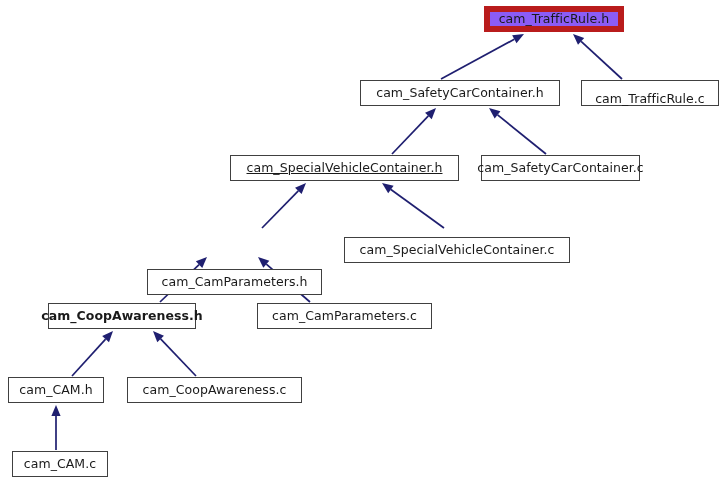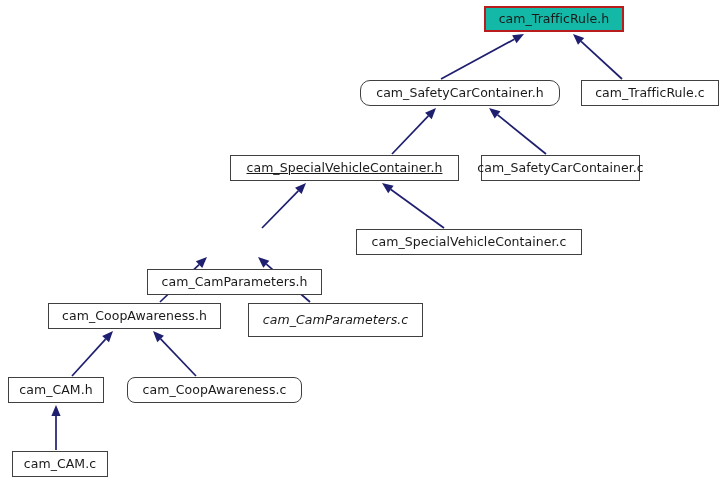--- a/index.html
+++ b/index.html
@@ -36,22 +36,22 @@
     background: #ffffff;
     border: 1px solid #404040;
     color: #1a1a1a;
     font-size: 12.5px;
     line-height: 1;
     letter-spacing: 0.05px;
     white-space: nowrap;
     z-index: 2;
   }
   .node.root {
-    background: #14b8a6;
-    border: 2px solid #b91c1c;
+    background: #8b5cf6;
+    border: 6px solid #b91c1c;
   }
   .node-label {
     display: block;
     padding: 0 2px;
   }
 </style>
 </head>
 <body>
 
 <div id="graph">
@@ -100,48 +100,48 @@
       <g>
         <line x1="56" y1="450" x2="56" y2="416" stroke="#1f1f70" stroke-width="1.7"></line>
         <polygon points="56,405 60.6,416 51.4,416" fill="#1f1f70"></polygon>
       </g>
     </svg>
 
   <div id="node-layer">
       <div class="node root" style="left: 484px; top: 6px; width: 140px; height: 26px;">
         <span class="node-label">cam_TrafficRule.h</span>
       </div>
-      <div class="node" style="left: 360px; top: 80px; width: 200px; height: 26px; border-radius: 10px;">
+      <div class="node" style="left: 360px; top: 80px; width: 200px; height: 26px;">
         <span class="node-label">cam_SafetyCarContainer.h</span>
       </div>
-      <div class="node" style="left: 581px; top: 80px; width: 138px; height: 26px;">
+      <div class="node" style="left: 581px; top: 80px; width: 138px; height: 26px; align-items: flex-end;">
         <span class="node-label">cam_TrafficRule.c</span>
       </div>
       <div class="node" style="left: 230px; top: 155px; width: 229px; height: 26px; text-decoration: underline;">
         <span class="node-label">cam_SpecialVehicleContainer.h</span>
       </div>
       <div class="node" style="left: 481px; top: 155px; width: 159px; height: 26px;">
         <span class="node-label">cam_SafetyCarContainer.c</span>
       </div>
       <div class="node" style="left: 147px; top: 229px; width: 175px; height: 26px; margin-top: 40px;">
         <span class="node-label">cam_CamParameters.h</span>
       </div>
-      <div class="node" style="left: 344px; top: 229px; width: 226px; height: 26px; margin-left: 12px;">
+      <div class="node" style="left: 344px; top: 237px; width: 226px; height: 26px;">
         <span class="node-label">cam_SpecialVehicleContainer.c</span>
       </div>
-      <div class="node" style="left: 48px; top: 303px; width: 173px; height: 26px;">
+      <div class="node" style="left: 48px; top: 303px; width: 148px; height: 26px; font-weight: bold;">
         <span class="node-label">cam_CoopAwareness.h</span>
       </div>
-      <div class="node" style="left: 248px; top: 303px; width: 175px; height: 34px; font-style: italic;">
+      <div class="node" style="left: 257px; top: 303px; width: 175px; height: 26px;">
         <span class="node-label">cam_CamParameters.c</span>
       </div>
       <div class="node" style="left: 8px; top: 377px; width: 96px; height: 26px; text-align: right;">
         <span class="node-label">cam_CAM.h</span>
       </div>
-      <div class="node" style="left: 127px; top: 377px; width: 175px; height: 26px; border-radius: 8px;">
+      <div class="node" style="left: 127px; top: 377px; width: 175px; height: 26px;">
         <span class="node-label">cam_CoopAwareness.c</span>
       </div>
       <div class="node" style="left: 12px; top: 451px; width: 96px; height: 26px;">
         <span class="node-label">cam_CAM.c</span>
       </div>
     </div>
 
 </div>
 
 </body></html>

